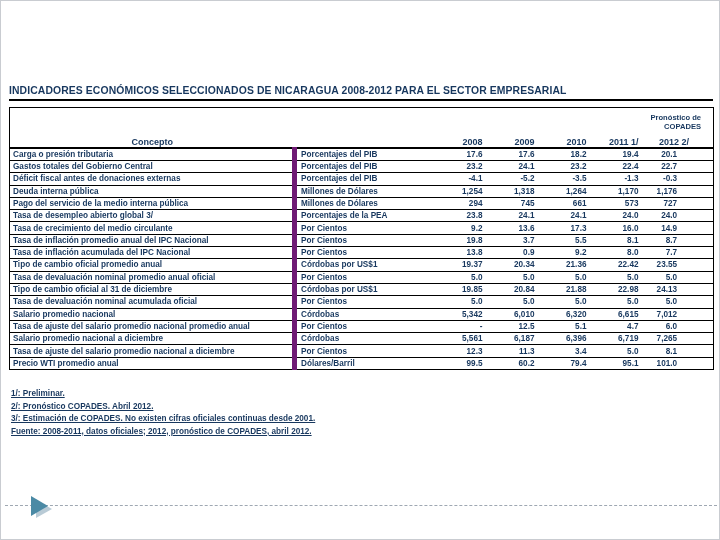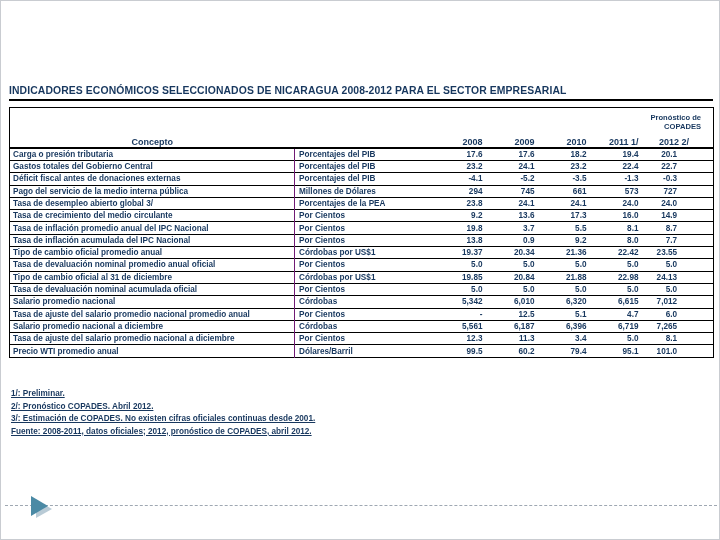--- a/index.html
+++ b/index.html
@@ -26,21 +26,21 @@
   .forecast-cell { text-align:right; font-size:7.6px; line-height:1.25;
                    padding:5px 12px 0 0; }
   tr.year-row th { font-size:9px; border-bottom:2px solid #000;
                    padding-top:5px; padding-bottom:0; }
   th.h-concept { text-align:center; }
   th.h-year { text-align:right; padding-right:6px; }
   th.h-year.last { padding-right:24px; }
 
   tbody td { font-size:8.2px; line-height:11px; height:12.3px;
              border-top:1px solid #000; padding:0; }
-  td.c-concept { padding-left:3px; border-right:1px solid #701a75; }
+  td.c-concept { padding-left:3px; border-right:5px solid #701a75; }
   td.c-unit { padding-left:4px; }
   td.c-val { text-align:right; padding-right:6px; }
   td.c-val.last { padding-right:36px; }
 
   .footnotes { position:absolute; left:10px; top:387px; width:700px; }
   .footnote { font-size:8.2px; font-weight:bold; color:#17375E; line-height:12.5px;
               white-space:nowrap;text-decoration:underline; }
 
   .bottom-line { position:absolute; left:4px; top:504px; width:712px;
                  border-top:1.5px dashed #9fa8b2; }
@@ -109,20 +109,29 @@
           <tr>
             <td class="c-concept">Déficit fiscal antes de donaciones externas</td>
             <td class="c-unit">Porcentajes del PIB</td>
             <td class="c-val">-4.1</td>
             <td class="c-val">-5.2</td>
             <td class="c-val">-3.5</td>
             <td class="c-val">-1.3</td>
             <td class="c-val last">-0.3</td>
           </tr>
           <tr>
+            <td class="c-concept">Deuda interna pública</td>
+            <td class="c-unit">Millones de Dólares</td>
+            <td class="c-val">1,254</td>
+            <td class="c-val">1,318</td>
+            <td class="c-val">1,264</td>
+            <td class="c-val">1,170</td>
+            <td class="c-val last">1,176</td>
+          </tr>
+          <tr>
             <td class="c-concept">Pago del servicio de la medio interna pública</td>
             <td class="c-unit">Millones de Dólares</td>
             <td class="c-val">294</td>
             <td class="c-val">745</td>
             <td class="c-val">661</td>
             <td class="c-val">573</td>
             <td class="c-val last">727</td>
           </tr>
           <tr>
             <td class="c-concept">Tasa de desempleo abierto global  3/</td>

